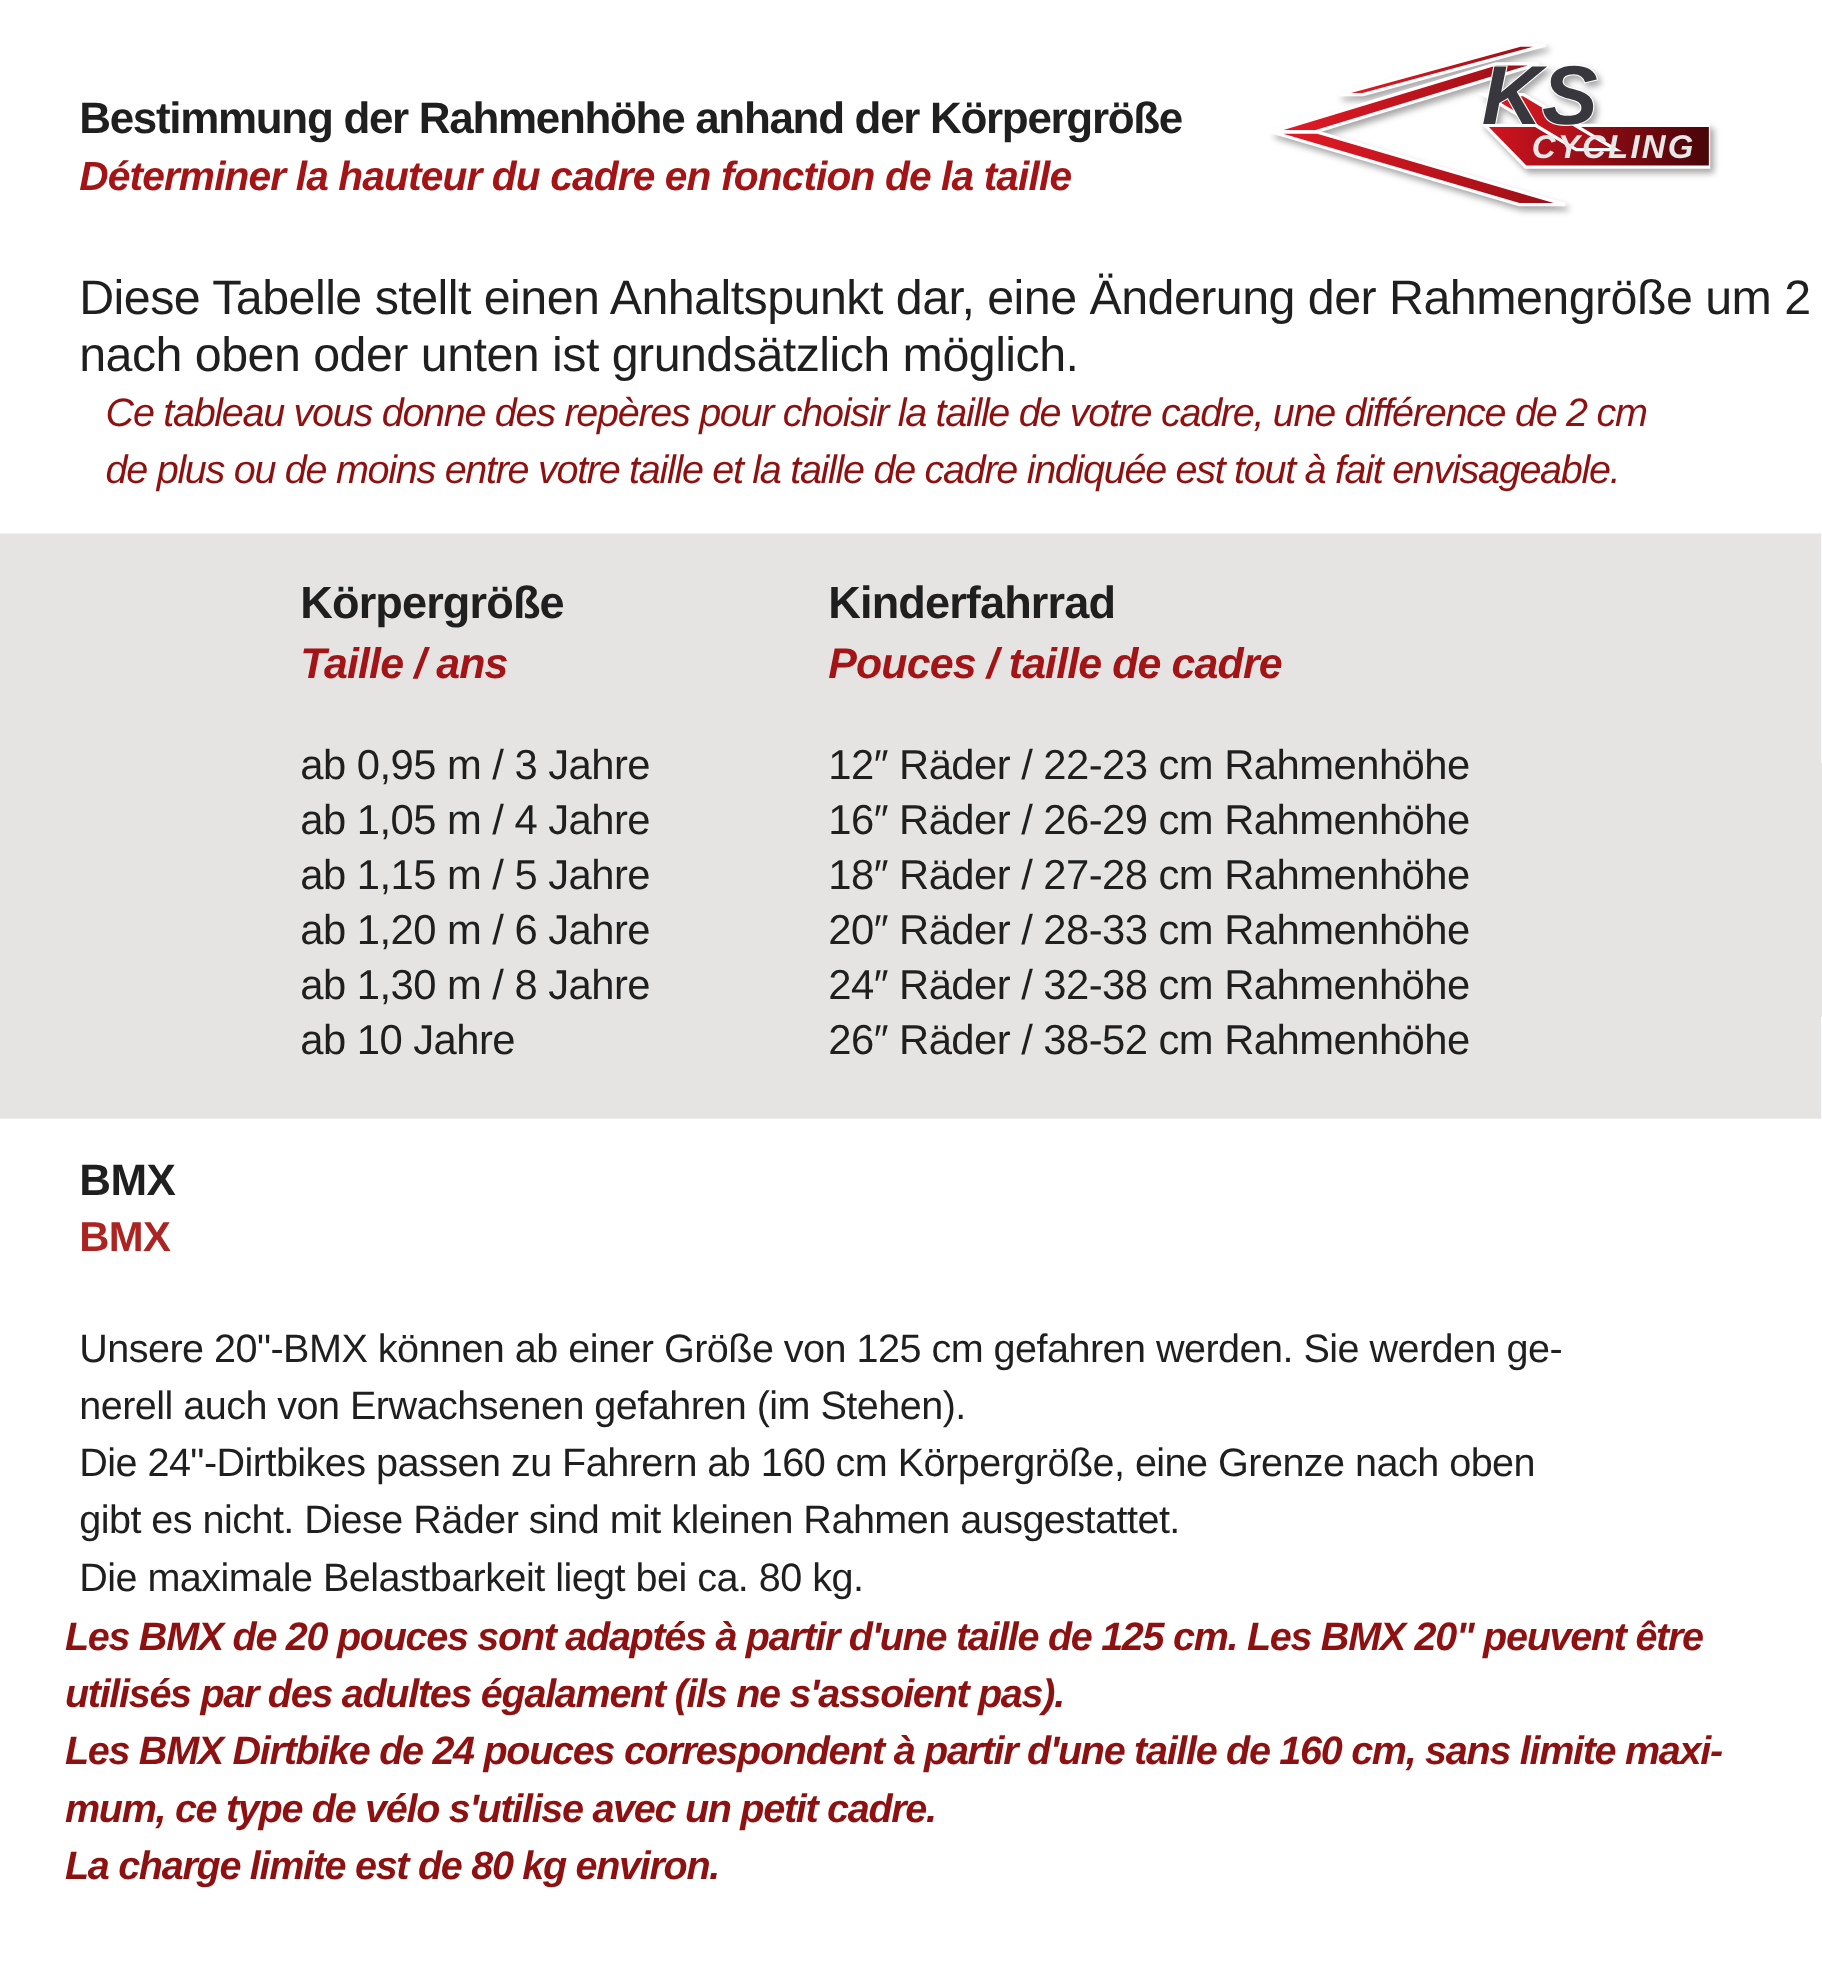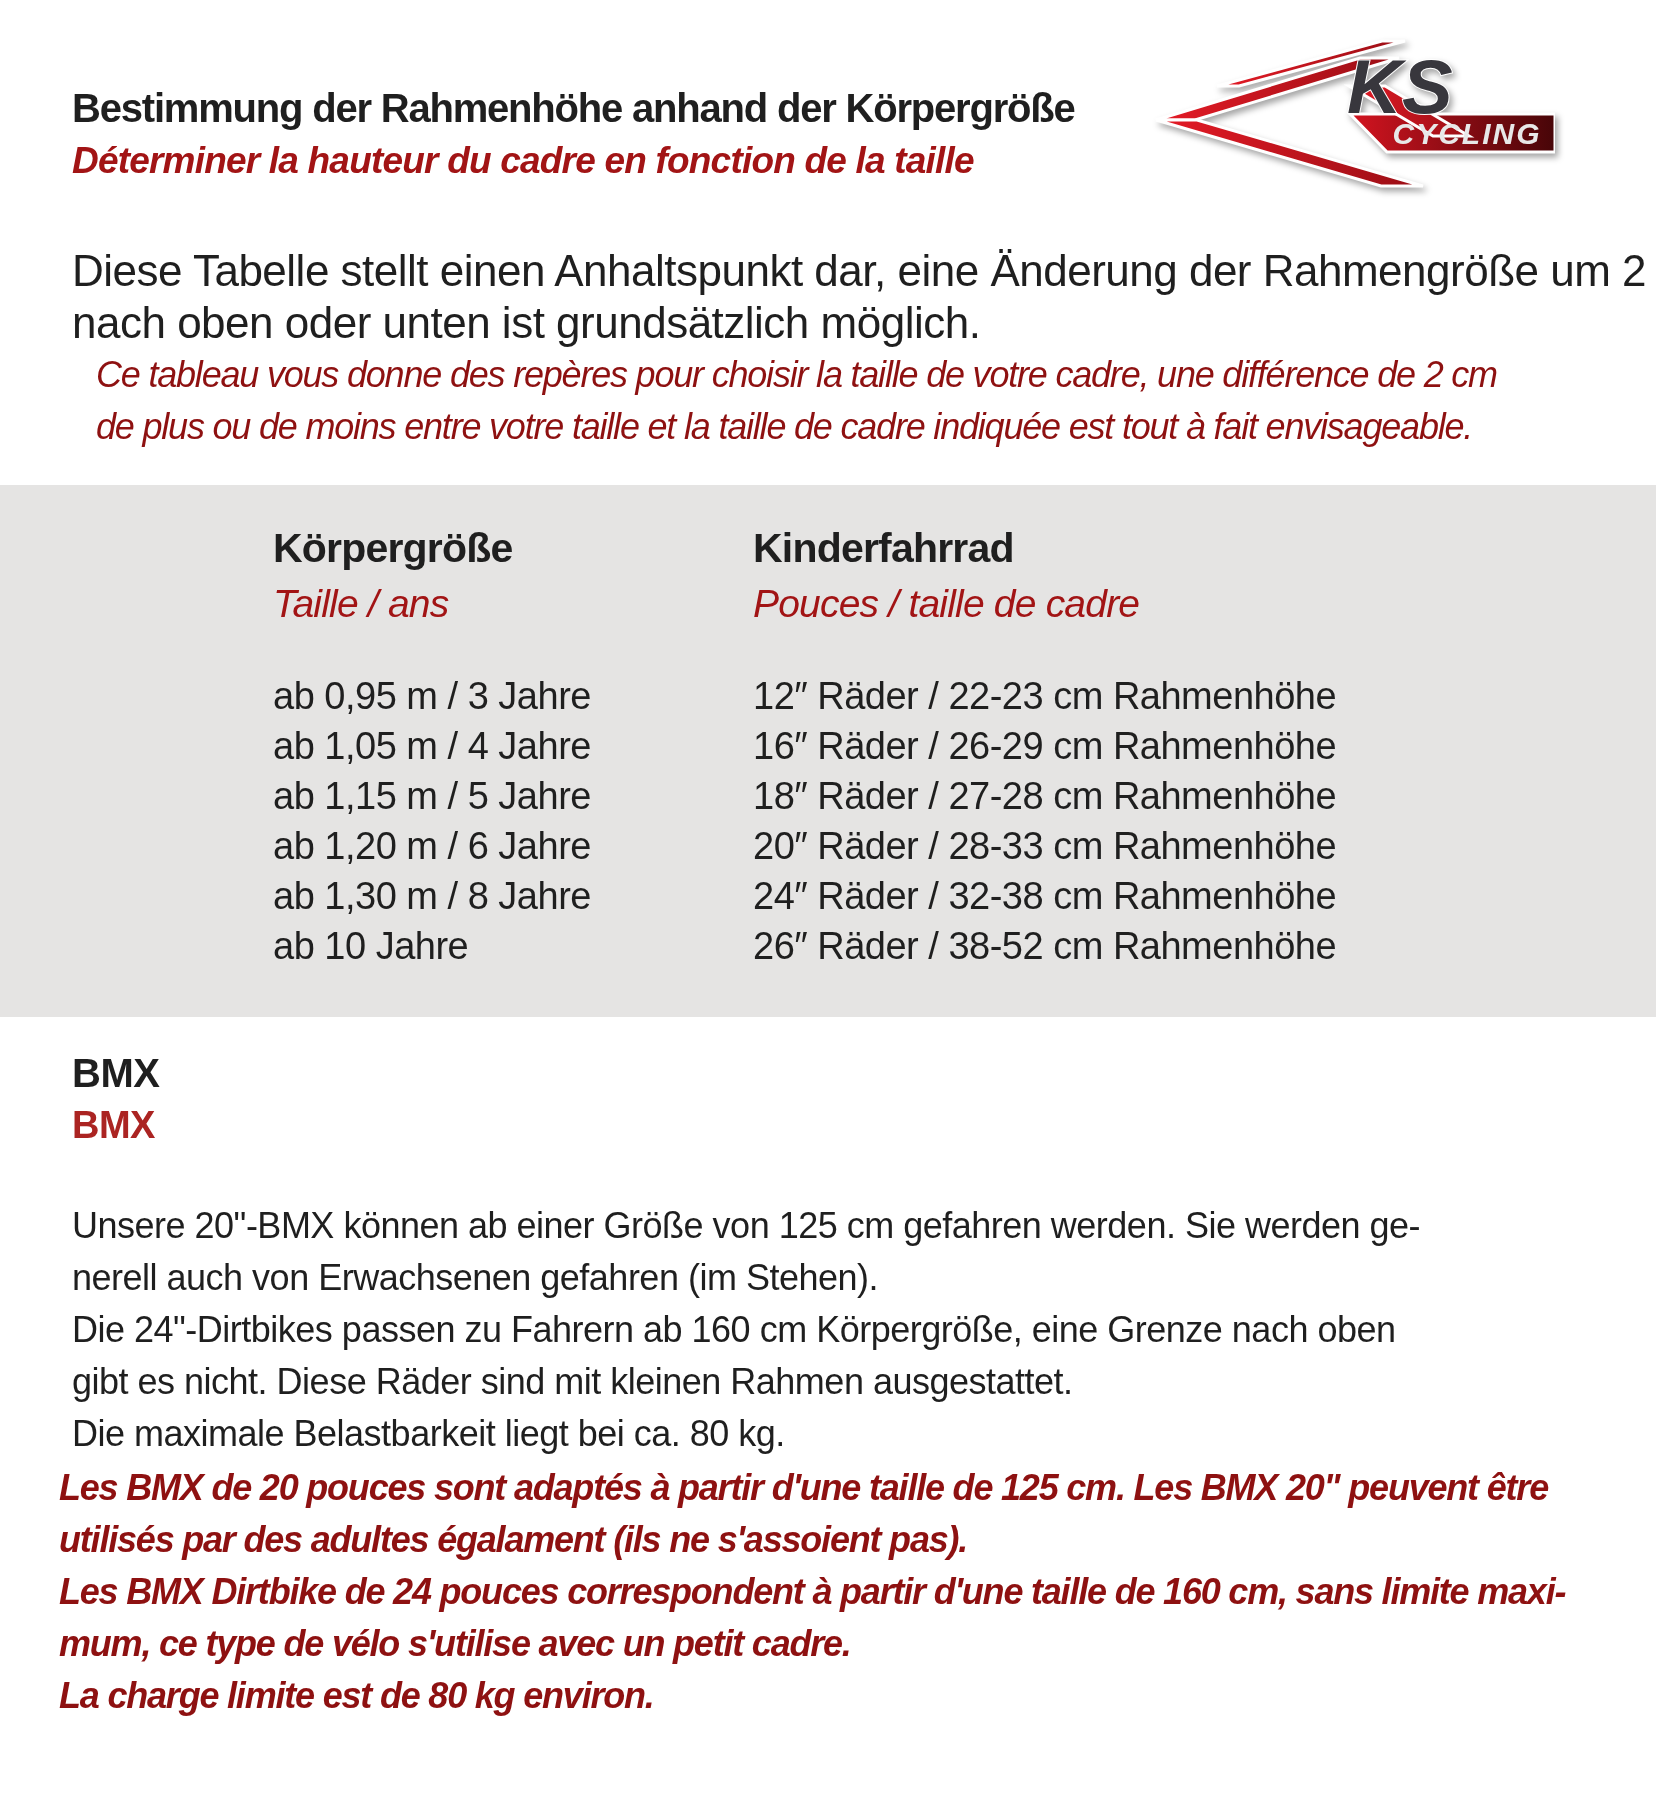--- a/index.html
+++ b/index.html
@@ -33,21 +33,21 @@
     font-size:36px;line-height:52px;letter-spacing:-1.2px;
     font-style:italic;color:var(--red_body,#8e1111);margin-left:24px;
   }
   .band{
     left:0;top:485px;width:1656px;height:532px;
     background:var(--band,#e5e4e3);
   }
   .col1{left:273px;}
   .col2{left:753px;}
   .thead-de{top:525px;font-size:41px;font-weight:bold;letter-spacing:-0.8px;}
-  .thead-fr{top:582px;font-size:39px;font-weight:normal;font-style:italic;letter-spacing:-0.8px;color:var(--red_bold,#a21415);}
+  .thead-fr{top:582px;font-size:39px;font-weight:bold;font-style:italic;letter-spacing:-0.8px;color:var(--red_bold,#a21415);}
   .rows{left:0;top:675px;width:1656px;}
   .t-row{position:relative;height:50px;text-align:center;}
   .t-row span{position:absolute;top:0;font-size:38px;letter-spacing:-0.5px;white-space:pre;}
   .bmx-de-title{left:72px;top:1051px;font-size:40px;font-weight:bold;letter-spacing:-0.5px;}
   .bmx-fr-title{left:72px;top:1104px;font-size:38px;font-weight:bold;letter-spacing:-0.5px;color:var(--red_bmx,#ab2422);}
   .bmx-de{
     left:72px;top:1200px;
     font-size:36px;line-height:52px;letter-spacing:-0.5px;
   }
   .bmx-fr{

